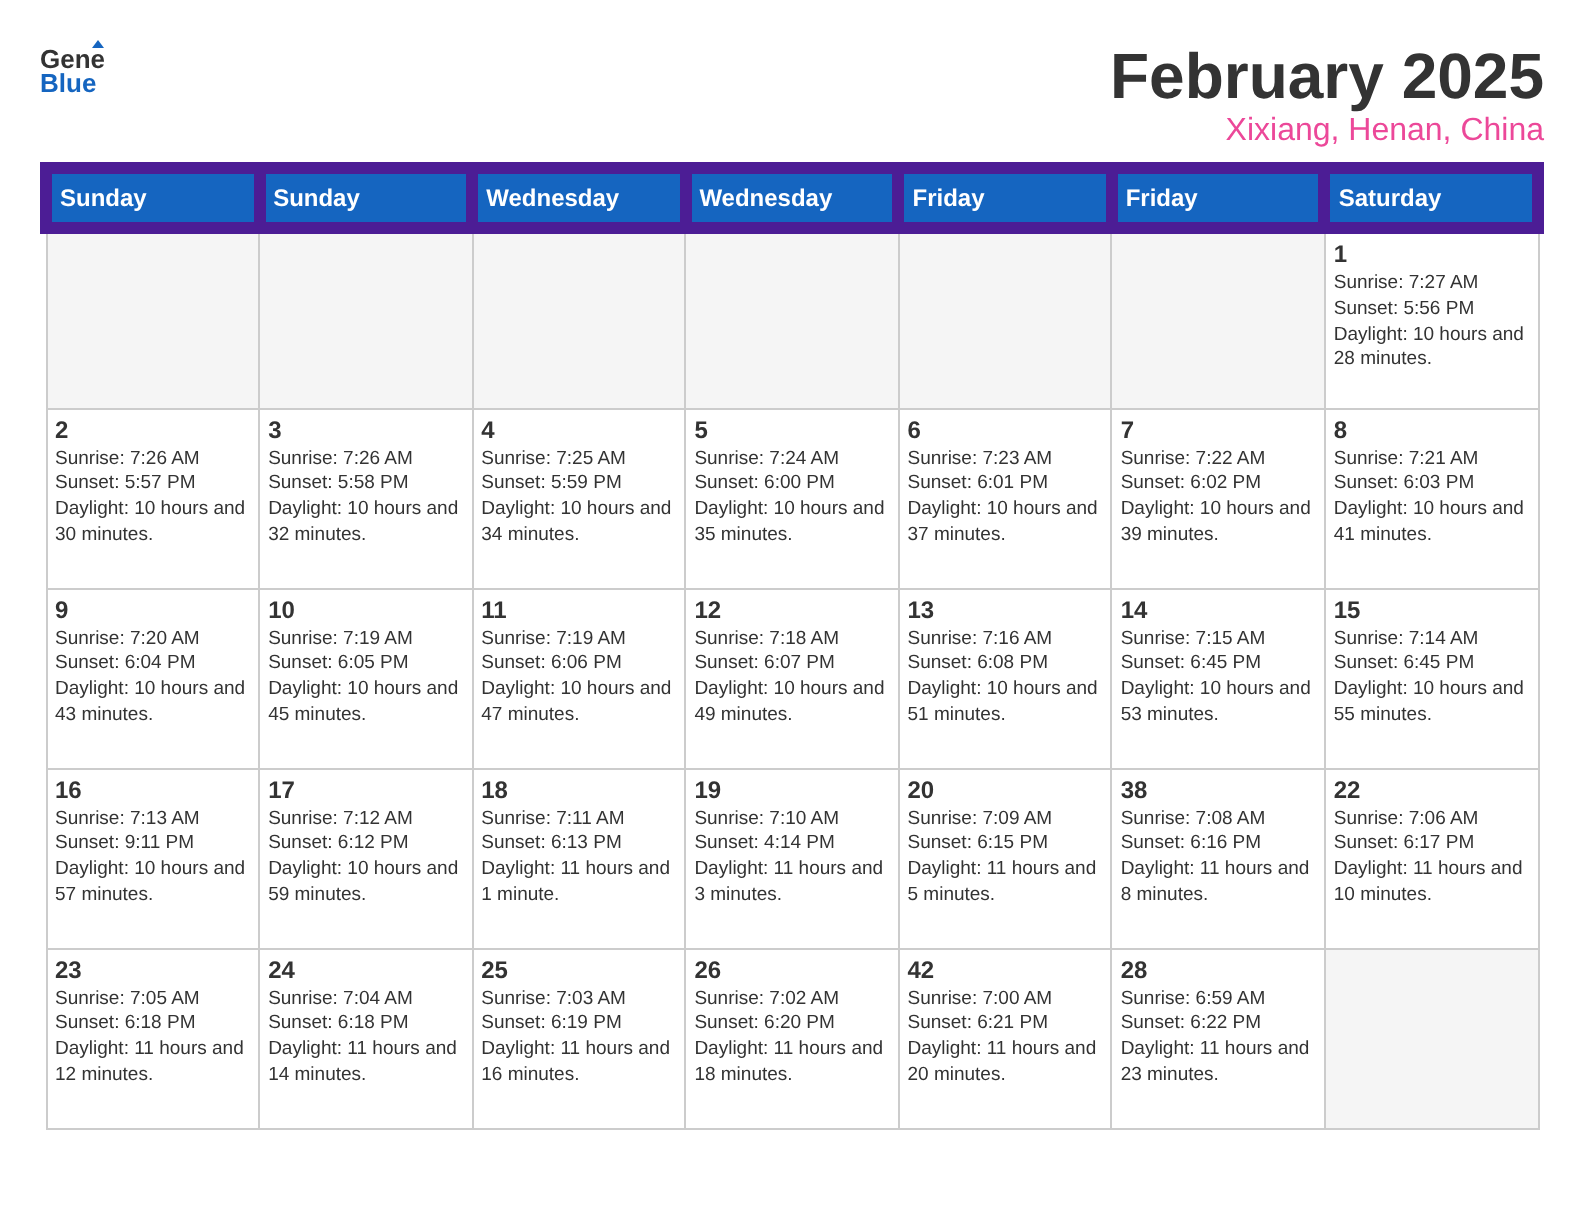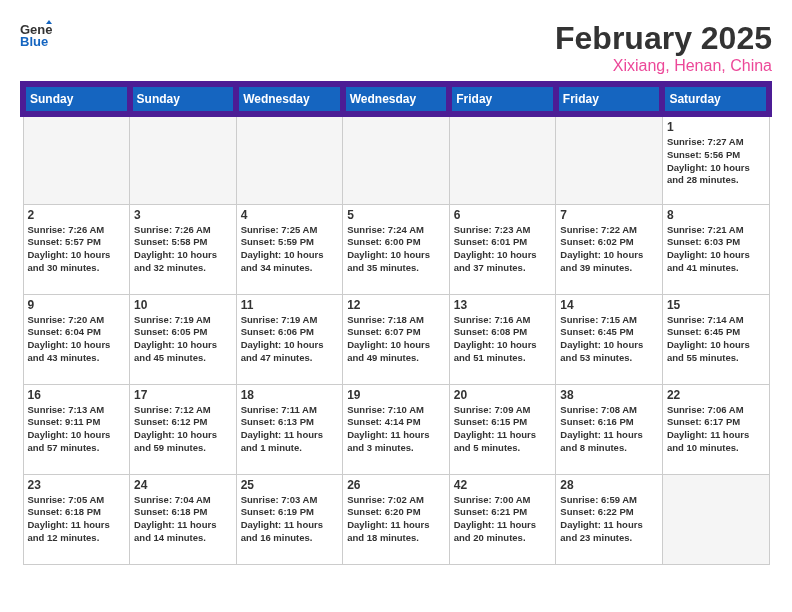--- a/index.html
+++ b/index.html
@@ -64,21 +64,20 @@
       font-size: 12px;
       font-weight: bold;
       color: #333;
       display: block;
       margin-bottom: 2px;
     }
     .day-info {
       font-size: 9.5px;
       color: #333;
       line-height: 1.35;
-      font-weight: bold;
     }
   </style>
 </head>
 <body>
 
 <div class="header">
   <div class="logo">
     <svg class="logo-icon" viewBox="0 0 32 28">
       <text x="0" y="14" font-size="13" font-weight="bold" fill="#333">General</text>
       <text x="0" y="26" font-size="13" font-weight="bold" fill="#1565c0">Blue</text>

